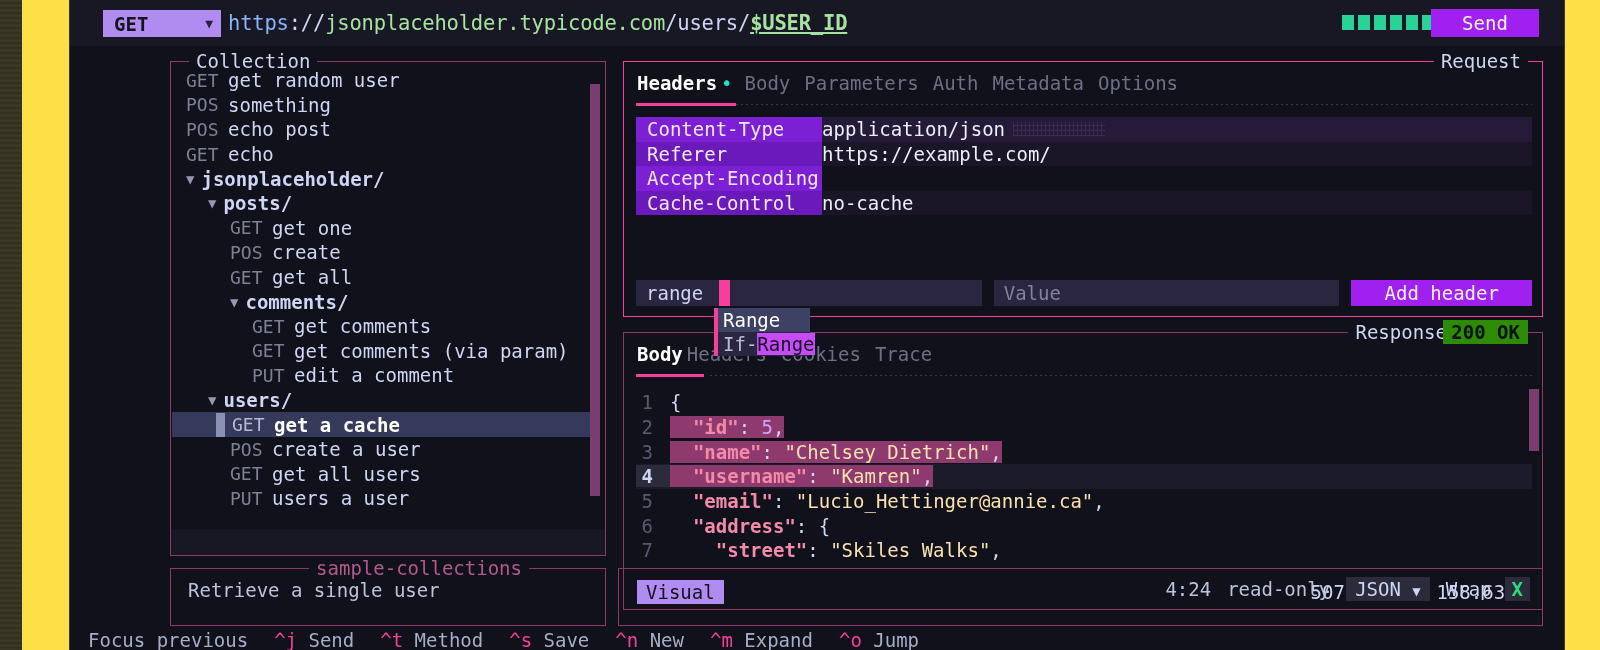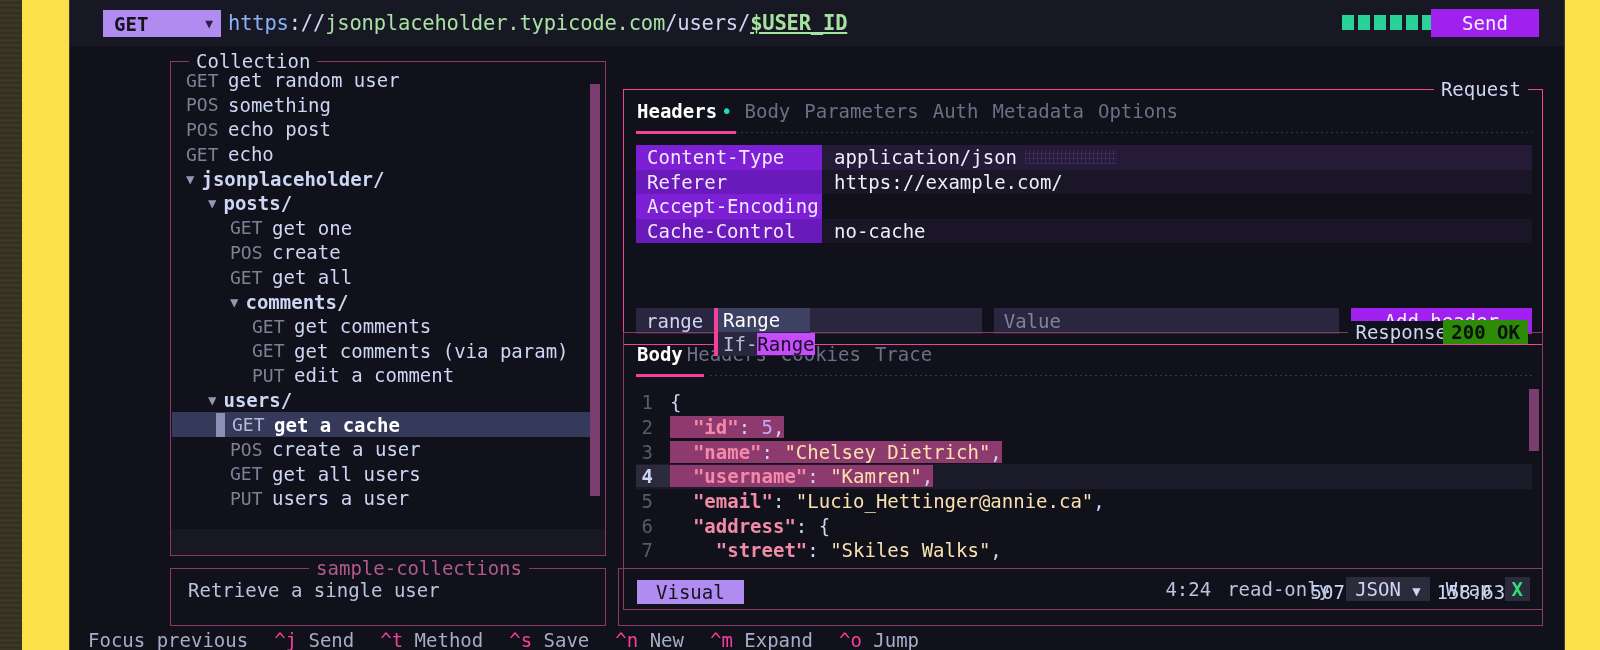--- a/index.html
+++ b/index.html
@@ -49,21 +49,21 @@
   }
   .prog i { display: block; width: 12px; height: 15px; background: #29d398; }
   .send-btn {
     position: absolute; left: 1361px; top: 9px; width: 108px; height: 28px;
     background: #a020f0; color: #f5f3ff; font-size: 19px;
     display: flex; align-items: center; justify-content: center;
   }
 
   
   .panel { position: absolute; border: 1px solid #8b3a68; }
-  .panel.focused { border-color: #f43f9d; margin-top: 28px; }
+  .panel.focused { border-color: #f43f9d; }
   .panel .legend {
     position: absolute; top: -12px; background: #11111b; padding: 0 7px;
     font-size: 19px; color: #cdd6f4; white-space: nowrap;
   }
   .panel .legend.left { left: 18px; }
   .panel .legend.right { right: 14px; }
 
   
   #collection { left: 100px; top: 61px; width: 436px; height: 495px; }
   .tree { position: absolute; left: 1px; top: 6px; width: 418px; height: 485px; overflow: hidden; }
@@ -83,21 +83,21 @@
   .scroll-c { position: absolute; right: 5px; top: 22px; width: 10px; height: 412px; background: #7a3d70; }
   .coll-foot { position: absolute; left: 0; right: 0; bottom: 0; height: 26px; background: #181825; }
 
   
   #descpanel { left: 100px; top: 568px; width: 436px; height: 58px; }
   .desc-text { position: absolute; left: 17px; top: 10px; font-size: 19px; color: #bac2de; }
 
   
   #modepanel { left: 548px; top: 568px; width: 925px; height: 58px; border-color: #8b3a68; }
   .mode-badge {
-    position: absolute; left: 18px; top: 11px; padding: 1px 19px;
+    position: absolute; left: 18px; top: 11px; padding: 1px 9px;
     background: #b18cf0; color: #15131f; font-size: 19px;
   }
   .resp-meta {
     position: absolute; right: 14px; top: 12px; font-size: 19px; color: #cdd6f4; white-space: nowrap;
   }
   .resp-meta .dim { color: #6c7086; }
 
   
   #request { left: 553px; top: 61px; width: 920px; height: 256px; }
   .tabs { position: absolute; left: 13px; top: 10px; display: flex; gap: 0; align-items: center; }
@@ -107,21 +107,21 @@
   .tab-underline { position: absolute; left: 12px; top: 41px; width: 100px; height: 3px; background: #f43f9d; }
   .tab-rule { position: absolute; left: 112px; right: 10px; top: 42px; height: 1px;
               background: repeating-linear-gradient(90deg,#3a3450 0 2px, transparent 2px 5px); }
   .hdr-table { position: absolute; left: 12px; top: 55px; right: 10px; }
   .hrow { height: 24.6px; display: flex; font-size: 19px; }
   .hrow .k {
     width: 186px; padding-left: 11px; display: flex; align-items: center;
     background: #7d1fd4; color: #f2e9ff;
   }
   .hrow .v {
-    flex: 1; padding-left: 12px; display: flex; align-items: center;
+    flex: 1; display: flex; align-items: center;
     color: #eceff7;
   }
   .hrow:nth-child(odd) .v { background: #251b38; }
   .hrow:nth-child(even) .v { background: #1b1528; }
   .hrow:nth-child(odd) .k { background: #7d1fd4; }
   .hrow:nth-child(even) .k { background: #6a19bb; }
   .hrow.r1 .v::after {
     content: ""; display: inline-block; width: 92px; height: 14px; margin-left: 8px;
     background: repeating-linear-gradient(90deg, #4a3b6b 0 1px, transparent 1px 4px),
                 repeating-linear-gradient(0deg, #4a3b6b 0 1px, transparent 1px 5px);

